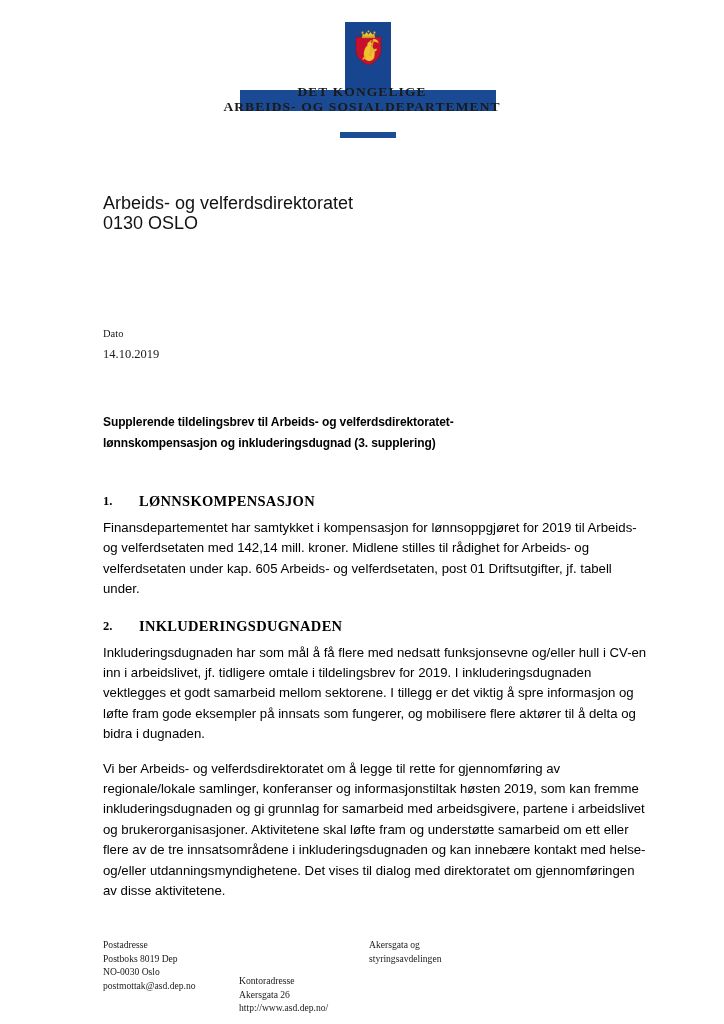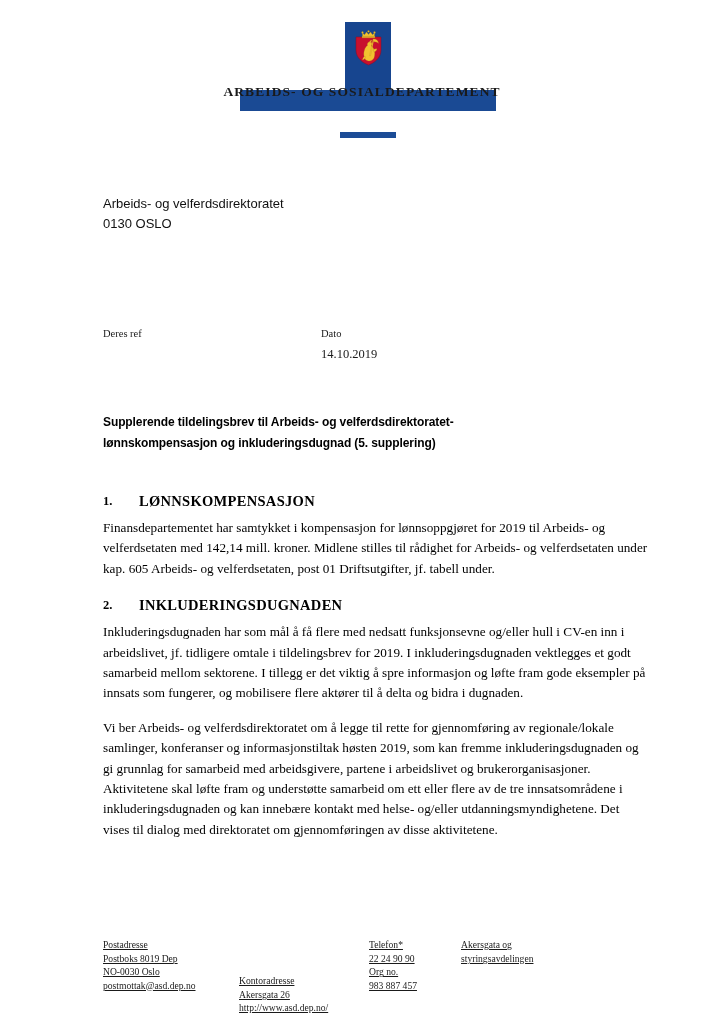--- a/index.html
+++ b/index.html
@@ -87,21 +87,21 @@
     line-height: 15px;
   }
   .lh-line1 { font-size: 13.5px; }
   .lh-line2 { font-size: 13.5px; }
 
   .addr-block {
     position: absolute;
     left: 103px;
     top: 194px;
     width: 400px;
-    font-size: 13px;
+    font-size: 18px;
     line-height: 19.5px;
     color: #111;
   }
 
   
   .refrow {
     position: absolute;
     left: 103px;
     top: 326px;
     width: 545px;
@@ -155,38 +155,37 @@
     margin-bottom: 7px;
   }
   .sec-num { width: 36px; flex: none; font-size: 12.5px; }
   .sec-title { letter-spacing: 0.3px; }
 
   .para {
     font-size: 13.2px;
     line-height: 20.4px;
     margin: 0 0 16px 0;
     text-align: left;
-    font-family: Liberation Serif, serif;
   }
   .sec-2 { margin-top: 12px; }
   .para.tight { margin-bottom: 14px; }
 
   
   .footer {
     position: absolute;
     left: 103px;
     top: 938px;
     width: 560px;
     font-family: "Liberation Serif", serif;
     font-size: 9.6px;
     line-height: 13.2px;
     color: #1a1a1a;
     display: flex;
   }
-  .fcol { position: relative; text-decoration: underline; }
+  .fcol { position: relative; }
   .fcol.f1 { width: 136px; }
   .fcol.f2 { width: 130px; margin-top: 36px; }
   .fcol.f3 { width: 92px; }
   .fcol.f4 { width: 150px; }
   .fline { display: block; white-space: nowrap; }
   .fline.head { margin-bottom: 1px; }
   .fline.blank { visibility: hidden; }
 </style>
 </head>
 <body>
@@ -222,46 +221,43 @@
           <path d="M20 52 C17 54 15 57 15 60 C18 59 20 57 21 55 Z"></path>
         </g>
 
         <g>
           <rect x="32.5" y="18" width="2.2" height="34" fill="#f2c230" stroke="#a8801a" stroke-width="0.4" transform="rotate(12 33 35)"></rect>
           <path d="M36 18 C42 17 47 21 47 27 C45 25 41 23 37 24 Z" fill="#f2c230" stroke="#a8801a" stroke-width="0.5"></path>
         </g>
       </svg>
 
       <div class="lh-text">
+        <div class="lh-line1">DET KONGELIGE</div>
         <div class="lh-line2">ARBEIDS- OG SOSIALDEPARTEMENT</div>
       </div>
     </div>
   </div>
 
   <div class="addr-block">
     <div>Arbeids- og velferdsdirektoratet</div>
     <div>0130 OSLO</div>
   </div>
 
   <div class="refrow">
     <div class="cols">
-      <div class="refcol c1">
-        <span class="ref-label">Deres ref</span>
-        <span class="ref-value"></span>
-      </div>
       <div class="refcol c3">
         <span class="ref-label">Dato</span>
         <span class="ref-value">14.10.2019</span>
       </div>
     </div>
   </div>
 
   <div class="doc-title">
     <div>Supplerende tildelingsbrev til Arbeids- og velferdsdirektoratet-</div>
-    <div>lønnskompensasjon og inkluderingsdugnad (5. supplering)</div>
+    <div>lønnskompensasjon og inkluderingsdugnad (3. supplering)</div>
   </div>
 
   <div class="sections">
 
     <div class="sec-head">
       <span class="sec-num">1.</span>
       <span class="sec-title">LØNNSKOMPENSASJON</span>
     </div>
     <p class="para">Finansdepartementet har samtykket i kompensasjon for lønnsoppgjøret for 2019 til Arbeids- og velferdsetaten med 142,14 mill. kroner. Midlene stilles til rådighet for Arbeids- og velferdsetaten under kap. 605 Arbeids- og velferdsetaten, post 01 Driftsutgifter, jf. tabell under.</p>
 
@@ -280,25 +276,19 @@
       <span class="fline">Postboks 8019 Dep</span>
       <span class="fline">NO-0030 Oslo</span>
       <span class="fline">postmottak@asd.dep.no</span>
     </div>
     <div class="fcol f2">
       <span class="fline head">Kontoradresse</span>
       <span class="fline">Akersgata 26</span>
       <span class="fline blank"></span>
       <span class="fline">http://www.asd.dep.no/</span>
     </div>
-    <div class="fcol f3">
-      <span class="fline head">Telefon*</span>
-      <span class="fline">22 24 90 90</span>
-      <span class="fline">Org no.</span>
-      <span class="fline">983 887 457</span>
-    </div>
     <div class="fcol f4">
       <span class="fline head">Akersgata og</span>
       <span class="fline">styringsavdelingen</span>
     </div>
   </div>
 
 </div>
 
 </body></html>

